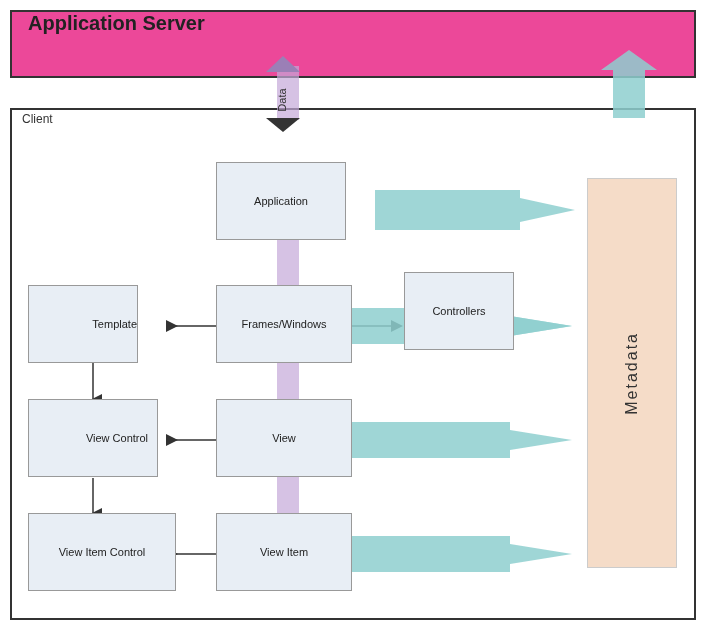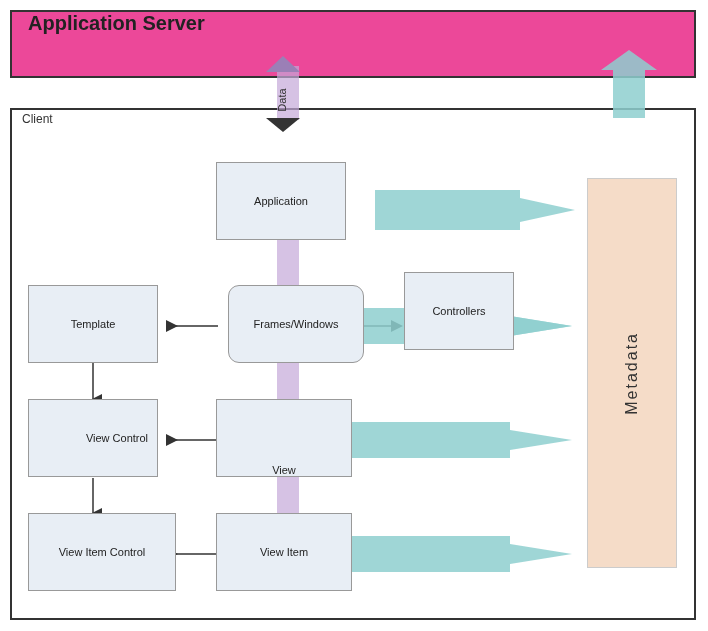--- a/index.html
+++ b/index.html
@@ -177,37 +177,37 @@
 
     <rect x="277" y="238" width="22" height="54" fill="#c4a8d8" opacity="0.7"></rect>
     <polygon points="266,286 300,286 283,300" fill="#333"></polygon>
 
   </svg>
 
   <div class="node-box" style="top:162px; left:216px; width:130px; height:78px;">
     <span>Application</span>
   </div>
 
-  <div class="node-box" style="top:285px; left:228px; width:136px; height:78px;border-radius:11px;">
+  <div class="node-box" style="top:285px; left:216px; width:136px; height:78px;">
     <span>Frames/Windows</span>
   </div>
 
-  <div class="node-box" style="top:285px; left:28px; width:130px; height:78px;">
+  <div class="node-box" style="top:285px; left:28px; width:110px; height:78px;justify-content:flex-end;">
     <span>Template</span>
   </div>
 
   <div class="node-box" style="top:272px; left:404px; width:110px; height:78px;">
     <span>Controllers</span>
   </div>
 
   <div class="node-box" style="top:399px; left:28px; width:130px; height:78px;padding-left:48px;">
     <span>View Control</span>
   </div>
 
-  <div class="node-box" style="top:399px; left:216px; width:136px; height:78px;align-items:flex-end;">
+  <div class="node-box" style="top:399px; left:216px; width:136px; height:78px;">
     <span>View</span>
   </div>
 
   <div class="node-box" style="top:513px; left:28px; width:148px; height:78px;">
     <span>View Item Control</span>
   </div>
 
   <div class="node-box" style="top:513px; left:216px; width:136px; height:78px;justify-content:center;">
     <span>View Item</span>
   </div>

